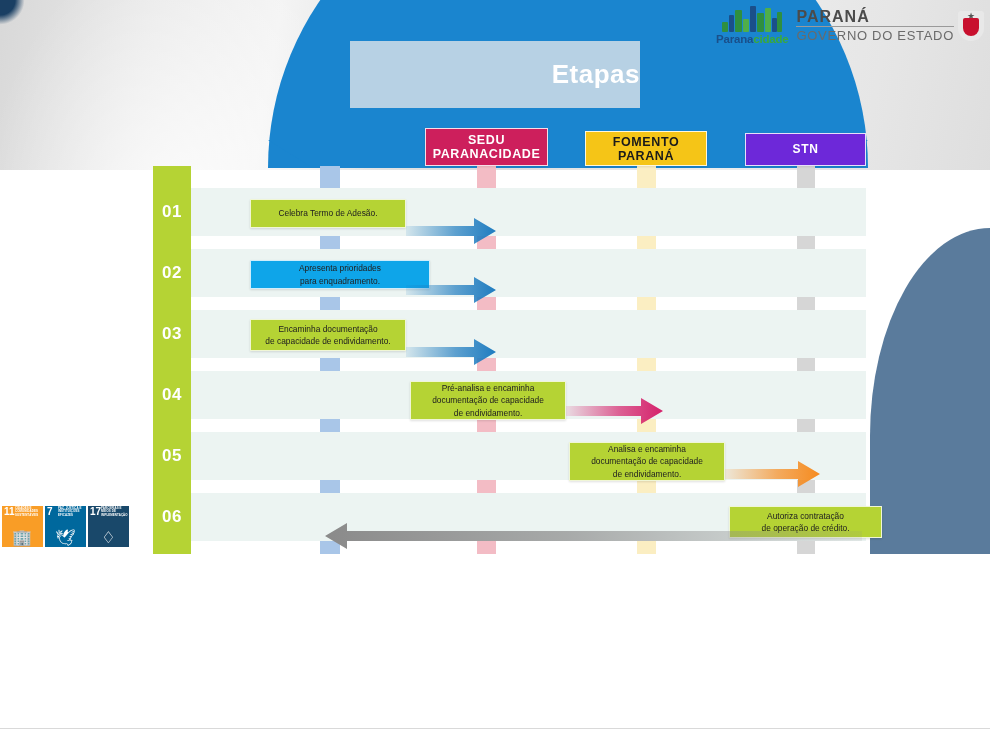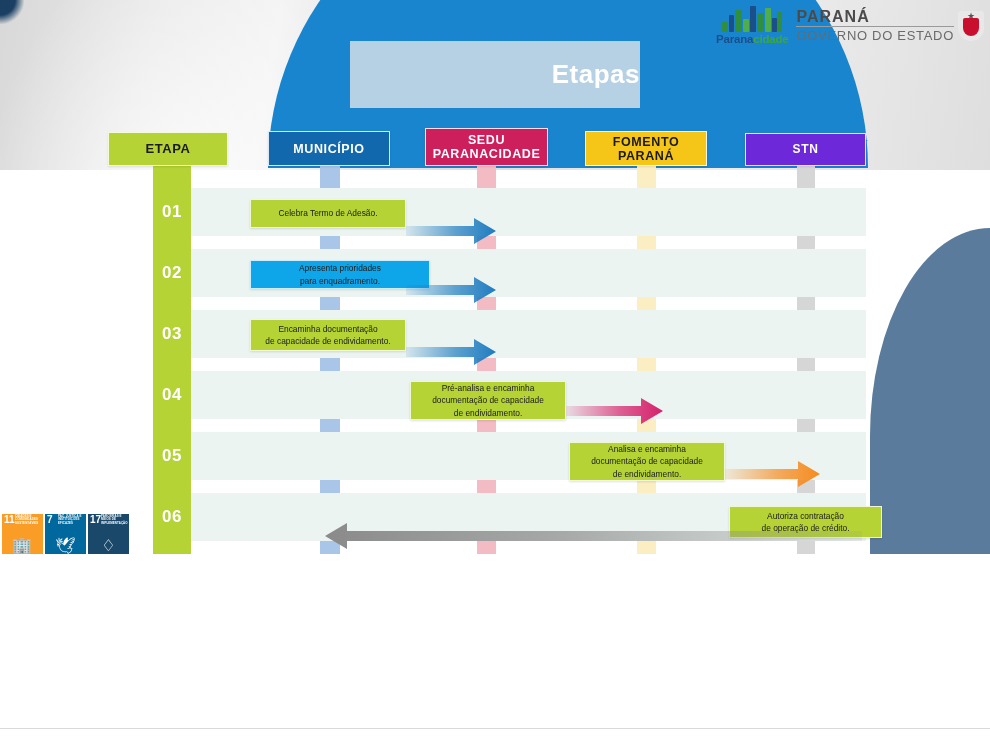--- a/index.html
+++ b/index.html
@@ -113,21 +113,21 @@
     box-shadow:0 1px 2px rgba(0,0,0,0.12);
     display:flex; align-items:center; justify-content:center;
     text-align:center;
     color:#202020; font-size:8.4px; line-height:1.45;
     padding:3px 6px;
   }
   
   .arrow{ position:absolute; }
   .arrow svg{ display:block; overflow:visible; }
   
-  #sdg-row{ position:absolute; left:2px; top:506px; display:flex; gap:2px;margin-top:8px; }
+  #sdg-row{ position:absolute; left:2px; top:506px; display:flex; gap:2px; }
   .sdg{
     width:41px; height:41px; position:relative; overflow:hidden;
     color:#ffffff;
   }
   .sdg .sdg-num{
     position:absolute; left:2px; top:1px; font-size:10px; font-weight:700; line-height:1;
   }
   .sdg .sdg-label{
     position:absolute; left:13px; top:1px; right:1px;
     font-size:2.9px; font-weight:700; line-height:1.12; letter-spacing:0.1px;
@@ -196,26 +196,20 @@
 
     <div id="stripes">
         <div class="stripe" style="top: 188px; background: rgb(236, 244, 242);"></div>
         <div class="stripe" style="top: 249px; background: rgb(236, 244, 242);"></div>
         <div class="stripe" style="top: 310px; background: rgb(236, 244, 242);"></div>
         <div class="stripe" style="top: 371px; background: rgb(236, 244, 242);"></div>
         <div class="stripe" style="top: 432px; background: rgb(236, 244, 242);"></div>
         <div class="stripe" style="top: 493px; background: rgb(236, 244, 242);"></div>
       </div>
 
-    <div class="col-head" id="head-etapa">
-      <span>ETAPA</span>
-    </div>
-    <div class="col-head" id="head-municipio">
-      <span>MUNICÍPIO</span>
-    </div>
     <div class="col-head" id="head-sedu">
       <span>SEDU</span>
       <span>PARANACIDADE</span>
     </div>
     <div class="col-head" id="head-fomento">
       <span>FOMENTO</span>
       <span>PARANÁ</span>
     </div>
     <div class="col-head" id="head-stn">
       <span>STN</span>

